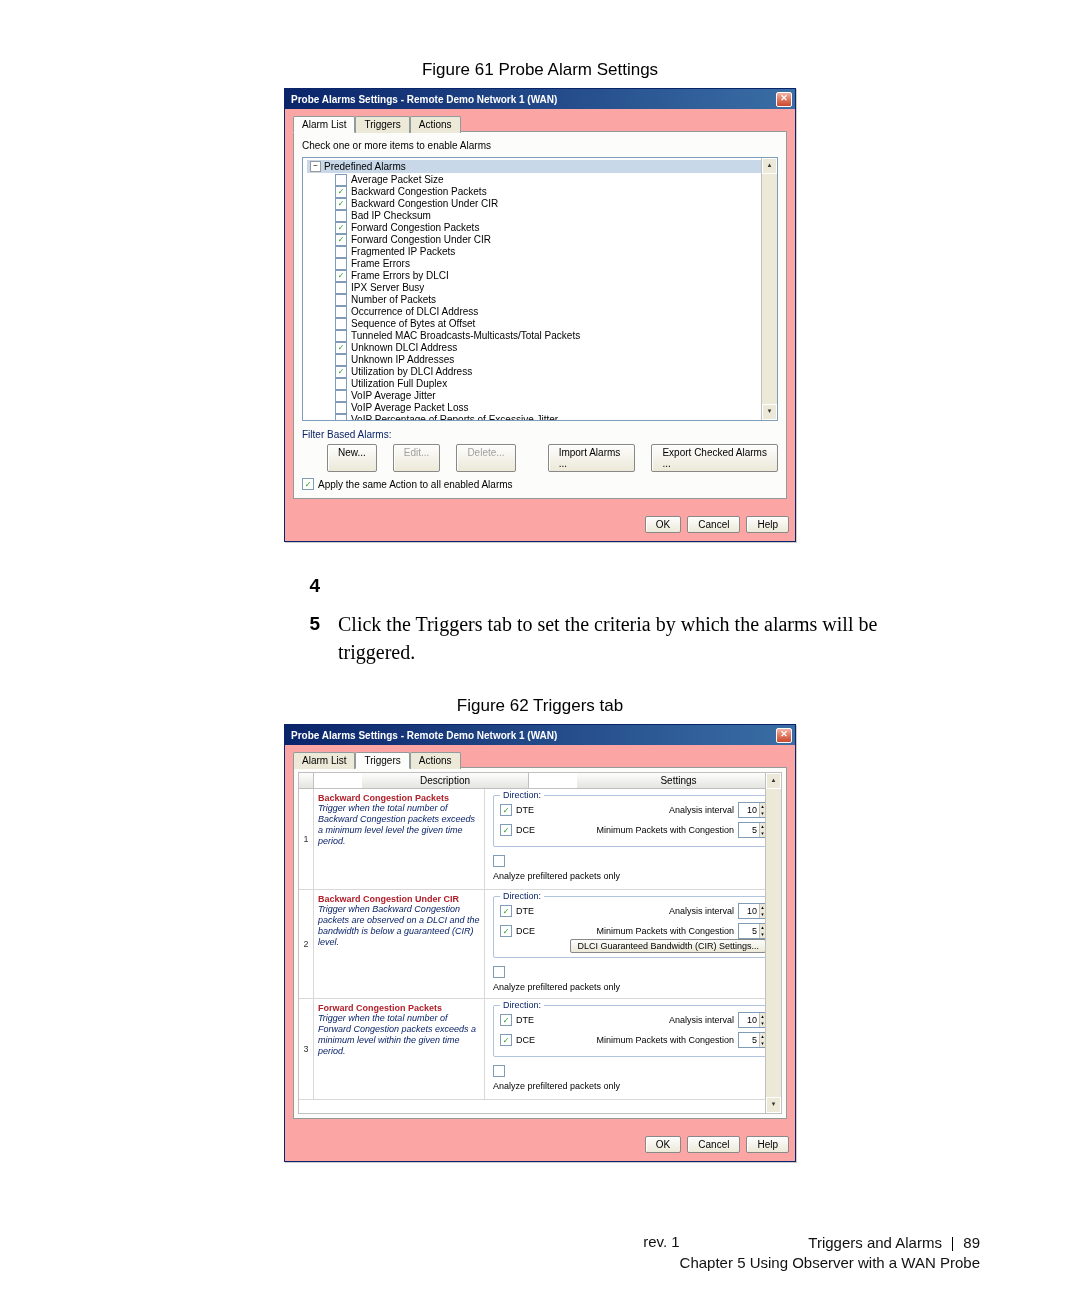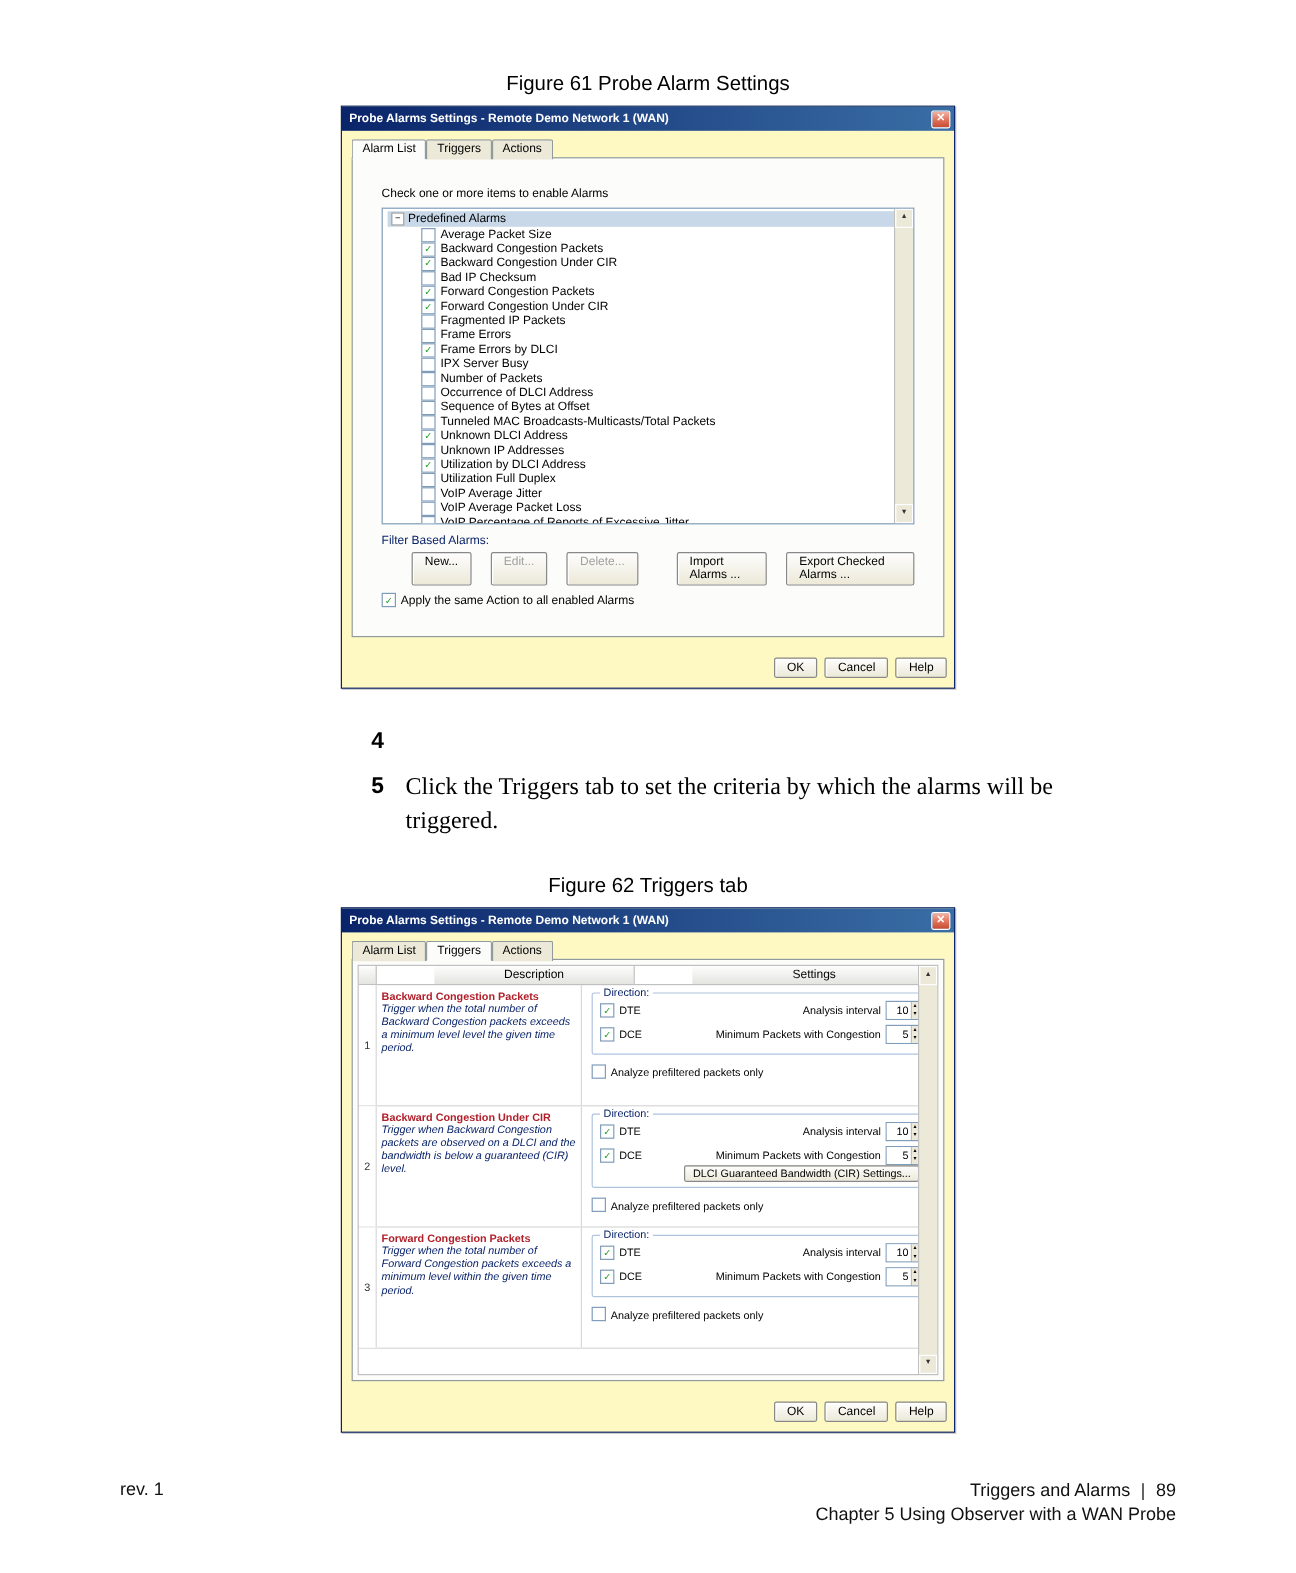--- a/index.html
+++ b/index.html
@@ -23,21 +23,21 @@
   }
   .figure-caption .fignum {
     font-weight: normal;
   }
 
   
   .dialog {
     width: 510px;
     margin: 0 auto 30px auto;
     border: 1px solid #0a246a;
-    background: #fef9c3;
+    background: #fca5a5;
     font-family: Tahoma, sans-serif;
     font-size: 10px;
     box-shadow: 1px 1px 0 rgba(0,0,0,0.2);
   }
   .titlebar {
     background: linear-gradient(to right, #0a246a, #3a6ea5);
     color: #fff;
     display: flex;
     justify-content: space-between;
     align-items: center;
@@ -77,21 +77,21 @@
     cursor: pointer;
   }
   .tab.active {
     background: #fcfcfa;
     z-index: 2;
     border-bottom: 1px solid #fcfcfa;
   }
   .tab-panel {
     border: 1px solid #919b9c;
     background: #fcfcfa;
-    padding: 24px;
+    padding: 8px;
   }
   .panel-instruction {
     font-size: 10px;
     margin-bottom: 6px;
   }
   .tree-list {
     border: 1px solid #7f9db9;
     background: #fff;
     height: 262px;
     overflow: hidden;
@@ -313,24 +313,25 @@
     border: 1px solid #888;
     background: linear-gradient(#fdfdfd,#ece9d8);
     padding: 1px 6px;
     font-size: 9px;
     border-radius: 2px;
     cursor: pointer;
     margin-top: 3px;
   }
   .anlz-row {
     display: flex;
-    align-items: flex-end;
+    align-items: flex-start;
     gap: 4px;
     font-size: 9px;
     margin-top: 2px;
+    flex-direction: column;
   }
 
   
   .step-list {
     margin: 30px 0 30px 200px;
     max-width: 620px;
   }
   .step {
     display: flex;
     gap: 18px;
@@ -350,21 +351,21 @@
     font-family: Georgia, "Times New Roman", serif;
     font-size: 20px;
   }
 
   .footer {
     position: absolute;
     bottom: 38px;
     left: 100px;
     right: 100px;
     display: flex;
-    justify-content: space-between;
+    justify-content: flex-end;
     font-family: "Myriad Pro", Arial, sans-serif;
     font-size: 15px;
     color: #111;
   }
   .footer-right {
     text-align: right;
     line-height: 20px;
   }
   .footer-divider {
     display: inline-block;

